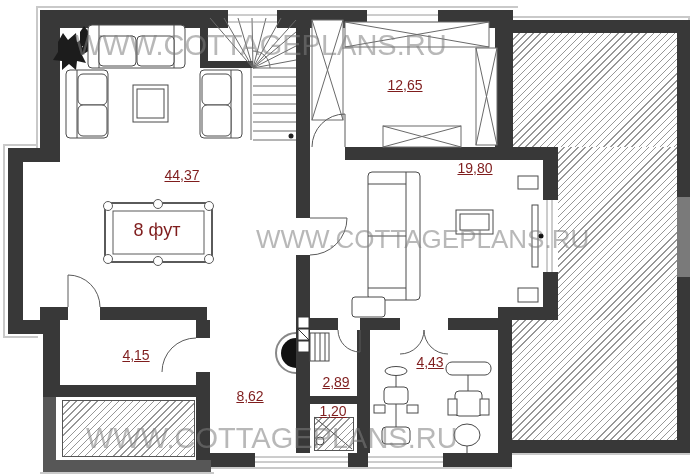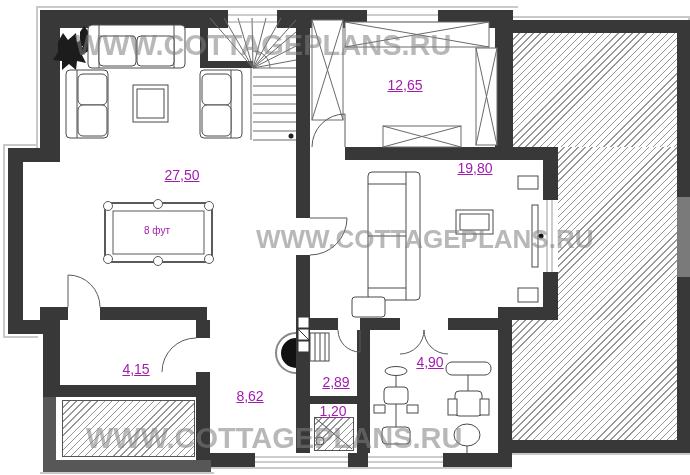--- a/index.html
+++ b/index.html
@@ -9,23 +9,23 @@
   .parapet{position:absolute;background:#575757;z-index:1;}
   .parapet-light{position:absolute;background:#7a7a7a;z-index:1;}
   .outline{position:absolute;background:#c9c9c9;z-index:0;}
   .hatch{position:absolute;z-index:0;
          background:repeating-linear-gradient(135deg,#ffffff 0 4px,#979797 4px 5px);}
   .hatch.bordered{border:1px solid #555;}
   .gap{position:absolute;background:#fff;z-index:2;}
   .win{position:absolute;background:#fff;z-index:2;}
   #furniture{position:absolute;left:0;top:0;z-index:3;pointer-events:none;}
   .room-label{position:absolute;z-index:4;transform:translate(-50%,-50%);
-              font-size:14px;color:#a21caf;text-decoration:underline;white-space:nowrap;}
-  .room-label.plain{text-decoration:none;font-size:10px;}
-  .wm{position:absolute;z-index:5;font-weight:bold;color:rgba(125,125,125,0.55);
+              font-size:14px;color:#7f1d1d;text-decoration:underline;white-space:nowrap;}
+  .room-label.plain{text-decoration:none;font-size:18px;}
+  .wm{position:absolute;z-index:5;font-weight:normal;color:rgba(125,125,125,0.55);
       white-space:nowrap;letter-spacing:0px;}
 </style>
 </head>
 <body>
 
 <div id="plan">
 
   <div class="outline" style="left:36px;top:6px;width:482px;height:2px"></div>
   <div class="outline" style="left:36px;top:6px;width:2px;height:156px"></div>
   <div class="outline" style="left:3px;top:144px;width:2px;height:194px"></div>
@@ -252,27 +252,27 @@
         <line x1="468" y1="375" x2="468" y2="391"></line>
         <rect x="455" y="391" width="27" height="25" rx="4"></rect>
         <rect x="448" y="399" width="9" height="16"></rect>
           <rect x="480" y="399" width="9" height="16"></rect>
         <ellipse cx="467" cy="435" rx="13" ry="11"></ellipse>
         <line x1="467" y1="446" x2="467" y2="453"></line>
       </g>
     </g>
   </svg>
 
-  <div class="room-label" style="left:182px;top:175px">27,50</div>
+  <div class="room-label" style="left:182px;top:175px">44,37</div>
   <div class="room-label plain" style="left:157px;top:230px">8 фут</div>
   <div class="room-label" style="left:405px;top:85px">12,65</div>
   <div class="room-label" style="left:475px;top:168px">19,80</div>
-  <div class="room-label" style="left:136px;top:369px">4,15</div>
+  <div class="room-label" style="left:136px;top:355px">4,15</div>
   <div class="room-label" style="left:250px;top:396px">8,62</div>
   <div class="room-label" style="left:336px;top:382px">2,89</div>
   <div class="room-label" style="left:333px;top:411px">1,20</div>
-  <div class="room-label" style="left:430px;top:362px">4,90</div>
+  <div class="room-label" style="left:430px;top:362px">4,43</div>
 
   <div class="wm" style="left:75px;top:29px;font-size:29px">WWW.COTTAGEPLANS.RU</div>
   <div class="wm" style="left:256px;top:224px;font-size:26px">WWW.COTTAGEPLANS.RU</div>
   <div class="wm" style="left:86px;top:422px;font-size:29px">WWW.COTTAGEPLANS.RU</div>
 
 </div>
 
 </body></html>

